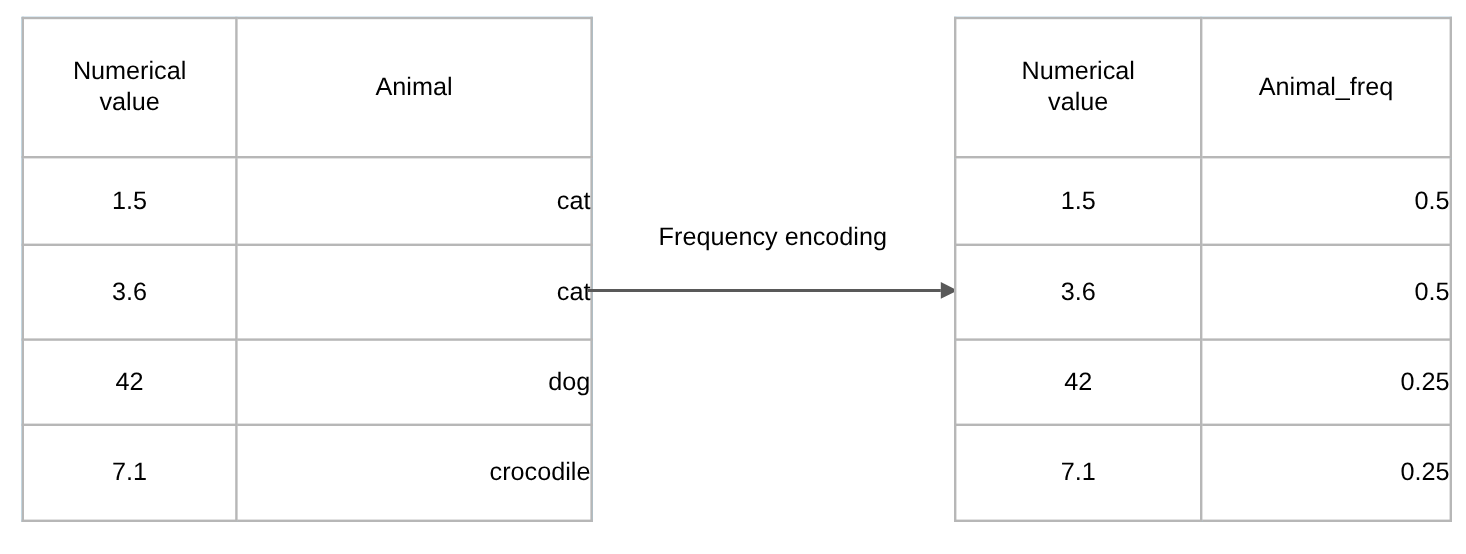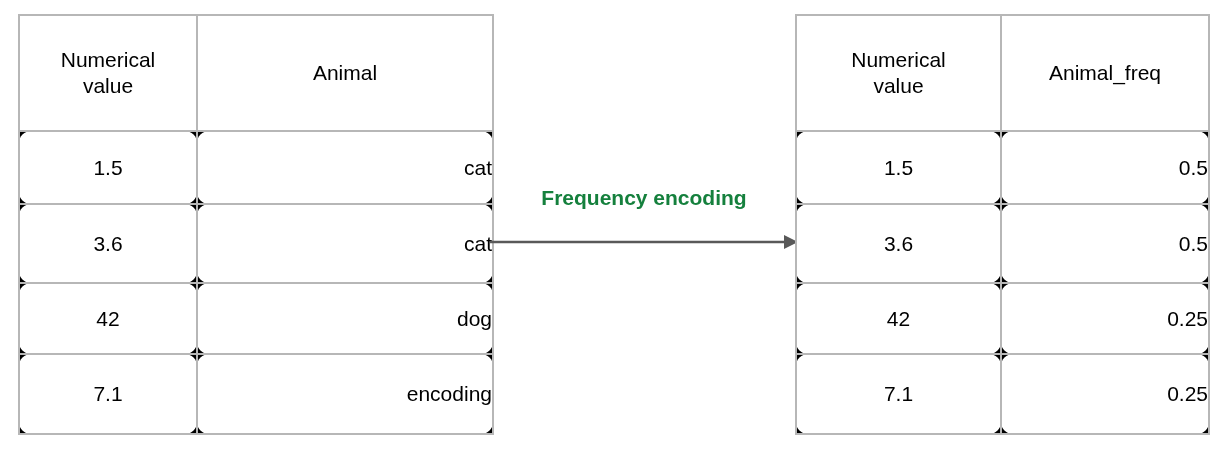--- a/index.html
+++ b/index.html
@@ -21,21 +21,21 @@
     left: 0; top: 0;
     width: 1222px;
     height: 462px;
   }
 
   
   .data-table {
     position: absolute;
     border-collapse: collapse;
     table-layout: fixed;
-    background: #000000;
+    background: #7dd3fc;
   }
   .data-table td,
   .data-table th {
     border: 2px solid #b7b7b7;
     padding: 0;
     font-weight: normal;
     font-size: 21px;
     line-height: 1.22;
     color: #000000;
     background: #ffffff;
@@ -54,21 +54,21 @@
   
   #table-right {
     left: 795px;
     top: 14px;
     width: 413px;
   }
   #table-right .col-num  { width: 205px; }
   #table-right .col-freq { width: 208px; }
 
   .hdr-row th { height: 114px; text-align: center; }
-  .body-row td { height: 75px; border-radius: 12px; }
+  .body-row td { height: 75px; }
 
   
   #table-left .row-h1 td { height: 71px; }
   #table-left .row-h2 td { height: 77px; }
   #table-left .row-h3 td { height: 69px; }
   #table-left .row-h4 td { height: 78px; }
 
   #table-right .row-h1 td { height: 71px; }
   #table-right .row-h2 td { height: 77px; }
   #table-right .row-h3 td { height: 69px; }
@@ -87,23 +87,23 @@
     width: 312px;
     height: 78px;
   }
   #transform-label {
     position: absolute;
     left: 6px;
     top: 0px;
     width: 300px;
     text-align: center;
     font-size: 21px;
-    font-weight: bold;
+    font-weight: normal;
     letter-spacing: 0px;
-    color: #15803d;
+    color: #000000;
     white-space: nowrap;
   }
   #transform-arrow {
     position: absolute;
     left: 0px;
     top: 44px;
     width: 312px;
     height: 24px;
     display: block;
   }
@@ -137,21 +137,21 @@
       <tr class="body-row row-h2">
         <td class="cell-center">3.6</td>
         <td class="cell-left">cat</td>
       </tr>
       <tr class="body-row row-h3">
         <td class="cell-center">42</td>
         <td class="cell-left">dog</td>
       </tr>
       <tr class="body-row row-h4">
         <td class="cell-center">7.1</td>
-        <td class="cell-left">encoding</td>
+        <td class="cell-left">crocodile</td>
       </tr>
     </tbody>
   </table>
 
   <div id="transform-annotation">
     <div id="transform-label">Frequency encoding</div>
     <svg id="transform-arrow" viewBox="0 0 312 24">
       <line x1="2" y1="12" x2="296" y2="12" stroke="#595959" stroke-width="2.5"></line>
       <polygon points="296,5 310,12 296,19" fill="#595959"></polygon>
     </svg>

